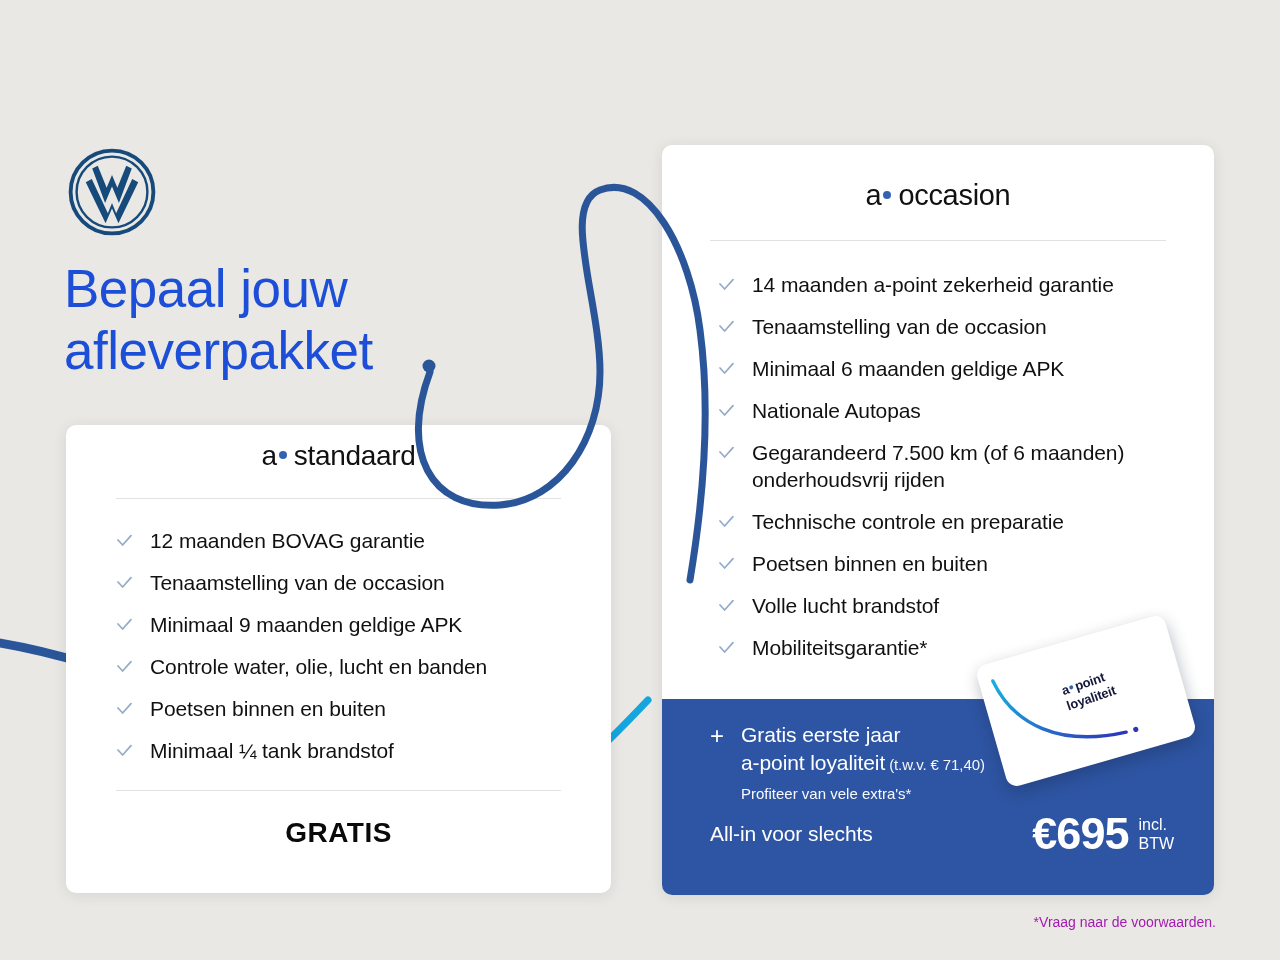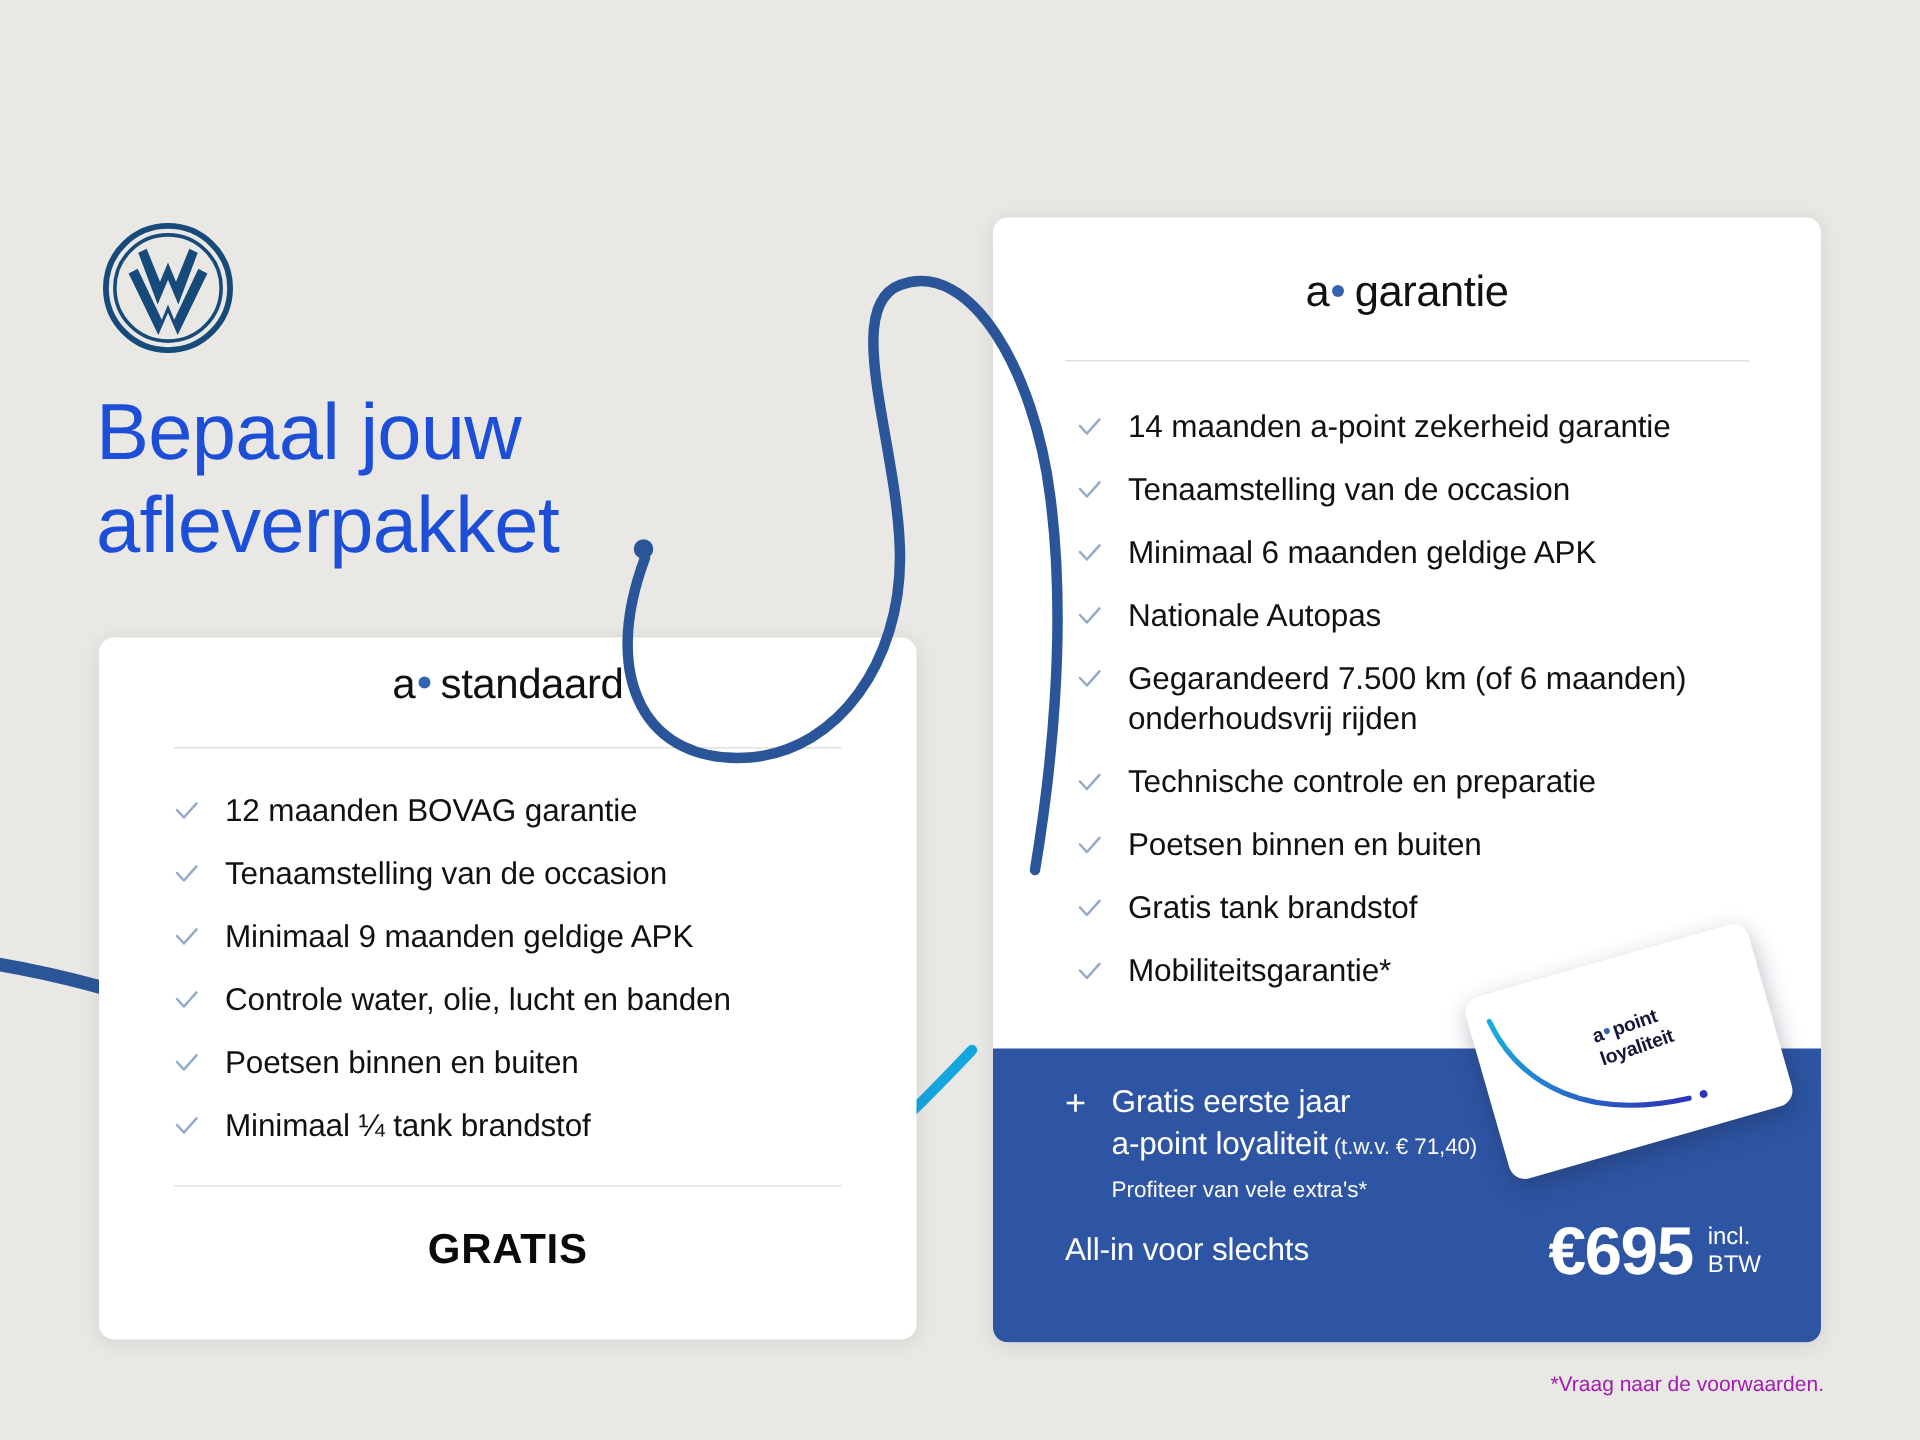--- a/index.html
+++ b/index.html
@@ -355,21 +355,21 @@
           </span>
         <span>Minimaal ¼ tank brandstof</span>
       </li>
     </ul>
     <div class="divider bottom"></div>
     <div class="price-free">GRATIS</div>
   </div>
 
   <div class="card card-zekerheid">
     <div class="card-title">
-      <span class="title-a">a</span><span class="title-dot"></span><span>garantie</span>
+      <span class="title-a">a</span><span class="title-dot"></span><span>occasion</span>
     </div>
     <div class="divider top"></div>
     <ul class="feature-list">
       <li>
         <span class="check-icon">
             <svg width="17" height="17" viewBox="0 0 17 17">
               <path d="M2 7 L6.6 12 L15 2.6" fill="none" stroke="#93abc9" stroke-width="1.7" stroke-linecap="round" stroke-linejoin="round"></path>
             </svg>
           </span>
         <span>14 maanden a-point zekerheid garantie</span>
@@ -421,21 +421,21 @@
             </svg>
           </span>
         <span>Poetsen binnen en buiten</span>
       </li>
       <li>
         <span class="check-icon">
             <svg width="17" height="17" viewBox="0 0 17 17">
               <path d="M2 7 L6.6 12 L15 2.6" fill="none" stroke="#93abc9" stroke-width="1.7" stroke-linecap="round" stroke-linejoin="round"></path>
             </svg>
           </span>
-        <span>Gratis tank brandstof</span>
+        <span>Volle lucht brandstof</span>
       </li>
       <li>
         <span class="check-icon">
             <svg width="17" height="17" viewBox="0 0 17 17">
               <path d="M2 7 L6.6 12 L15 2.6" fill="none" stroke="#93abc9" stroke-width="1.7" stroke-linecap="round" stroke-linejoin="round"></path>
             </svg>
           </span>
         <span>Mobiliteitsgarantie*</span>
       </li>
     </ul>

